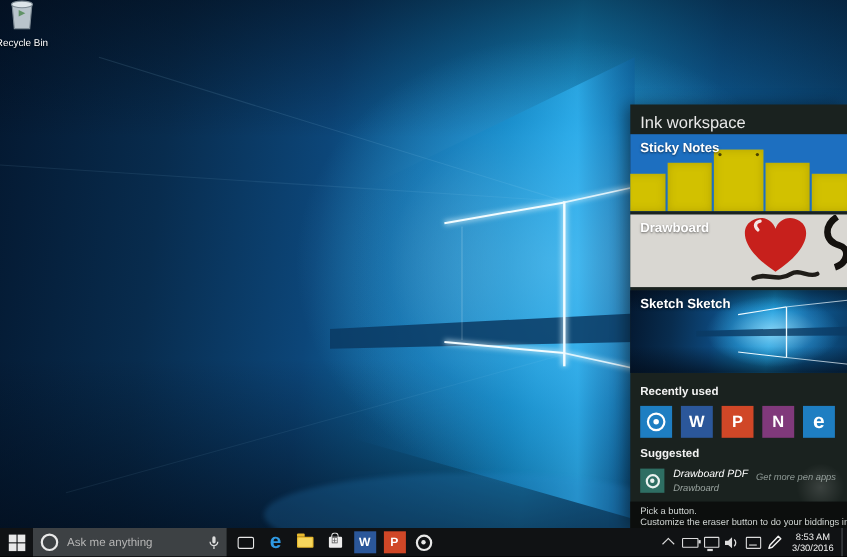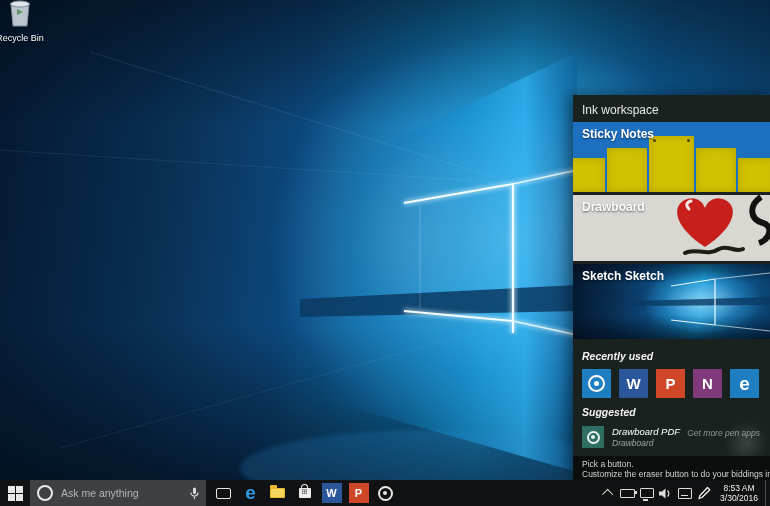--- a/index.html
+++ b/index.html
@@ -16,39 +16,39 @@
   .wallpaper{position:absolute;left:0;top:0;width:770px;height:480px;}
   .wallpaper svg{position:absolute;left:0;top:0;}
 
   
   .recycle-bin{position:absolute;left:-9px;top:-4px;width:58px;text-align:center;color:#fff;}
   .rb-label{font-size:9px;text-shadow:0 1px 2px #000;margin-top:1px;}
 
   
   .ink-panel{position:absolute;left:573px;top:95px;width:197px;height:385px;
     background:#1a221f;box-shadow:-4px 0 14px rgba(0,0,0,.45);color:#fff;}
-  .panel-header{position:absolute;left:9px;top:8px;font-size:12px;color:#e8e8e8;}
+  .panel-header{position:absolute;left:9px;top:8px;font-size:15px;color:#e8e8e8;}
   .card{position:absolute;left:0;width:197px;overflow:hidden;cursor:pointer;}
   .card-label{position:absolute;left:9px;top:5px;font-size:12px;font-weight:bold;color:#fff;
     text-shadow:0 1px 2px rgba(0,0,0,.55);z-index:3;}
   .card-sticky{top:27px;height:70px;background:#1d6fc0;text-decoration:underline;}
   .notes{position:absolute;left:-6px;right:-6px;bottom:0;top:0;display:flex;align-items:flex-end;justify-content:center;gap:2px;}
   .note{background:#d2c100;box-shadow:inset 0 0 8px rgba(120,105,0,.35);position:relative;}
   .n1{width:44px;height:34px;}
   .n2{width:46px;height:44px;}
   .n3{width:52px;height:56px;}
   .n4{width:46px;height:44px;}
   .n5{width:44px;height:34px;}
   .dot{position:absolute;top:3px;width:3px;height:3px;background:#4a4200;border-radius:50%;}
   .dot-l{left:4px;} .dot-r{right:4px;}
   .card-sketchpad{top:100px;height:66px;background:#d9d7d2;}
   .card-screensketch{top:169px;height:75px;}
   .card-screensketch svg{position:absolute;left:0;top:0;}
 
-  .sub-label{position:absolute;left:9px;font-size:10.5px;font-weight:bold;color:#f2f2f2;font-style:italic;}
+  .sub-label{position:absolute;left:9px;font-size:10.5px;font-weight:bold;color:#f2f2f2;}
   .lbl-recent{top:255px;}
   .lbl-suggested{top:311px;}
   .tiles{position:absolute;left:9px;top:274px;display:flex;gap:8px;}
   .tile{width:29px;height:29px;display:flex;align-items:center;justify-content:center;cursor:pointer;}
   .t-camera{background:#1e7ec2;} .t-word{background:#2b579a;} .t-ppt{background:#d04727;}
   .t-onenote{background:#80397b;} .t-edge{background:#1e7ec2;}
   .tile-glyph{color:#fff;font-size:15px;font-weight:bold;line-height:1;}
   .t-edge .tile-glyph{font-size:19px;}
   .cam-glyph{display:block;width:13px;height:13px;border:2.5px solid #fff;border-radius:50%;position:relative;}
   .cam-glyph::after{content:"";position:absolute;left:4px;top:4px;width:5px;height:5px;background:#fff;border-radius:50%;}

